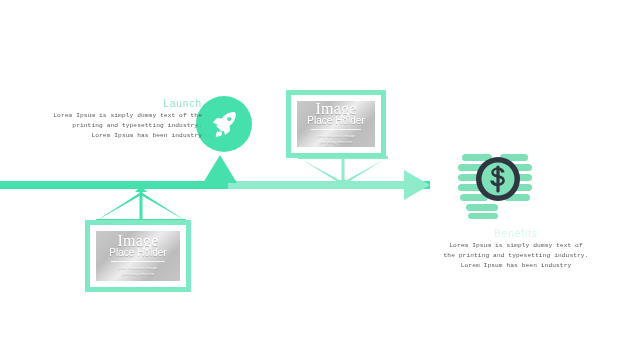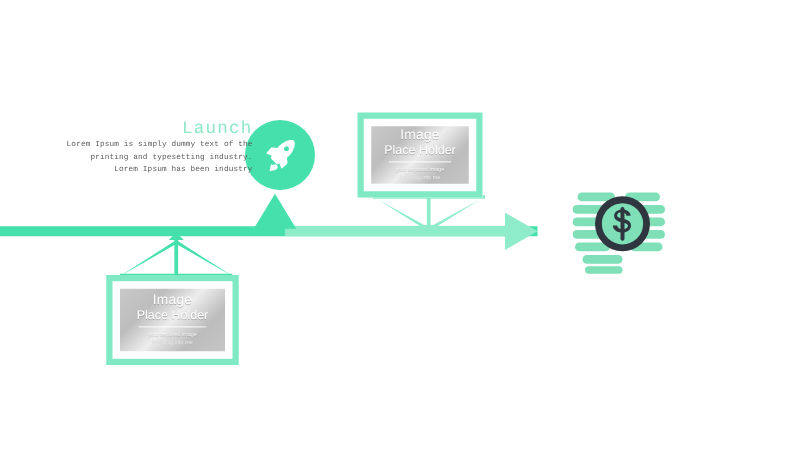--- a/index.html
+++ b/index.html
@@ -62,33 +62,33 @@
   .img-inner{
     width:100%;height:100%;
     box-sizing:border-box;
     background:linear-gradient(135deg,#c9c9c9 0%,#bdbdbd 28%,#ededed 50%,#bcbcbc 74%,#c6c6c6 100%);
     display:flex;flex-direction:column;
     align-items:center;justify-content:center;
     font-family:"Liberation Sans", sans-serif;
     color:#ffffff;
     text-align:center;
   }
-  .img-title{font-size:11px;line-height:11px;letter-spacing:.2px;
-    text-shadow:0 1px 0 rgba(120,120,120,.45);}
+  .img-title{font-size:16px;line-height:11px;letter-spacing:.2px;
+    text-shadow:0 1px 0 rgba(120,120,120,.45);font-family:Liberation Serif, serif;}
   .img-sub{font-size:10px;line-height:11px;margin-top:1px;
     text-shadow:0 1px 0 rgba(120,120,120,.45);}
   .img-rule{width:64%;height:1px;background:rgba(255,255,255,.75);margin:3px 0 3px;}
   .img-cap{font-size:4.4px;line-height:5.6px;color:#f2f2f2;
     text-shadow:0 .5px 0 rgba(120,120,120,.4);}
 
   
   .txt-block{position:absolute;font-family:"Liberation Mono", monospace;}
   .txt-title{
-    font-family:Liberation Mono, monospace;
-    font-size:14px;line-height:15px;letter-spacing:1px;
+    font-family:Liberation Sans, sans-serif;
+    font-size:10px;line-height:15px;letter-spacing:1px;
   }
   .txt-body{font-size:6.2px;line-height:10px;color:#5b5b5b;letter-spacing:.1px;}
   .txt-body div{white-space:nowrap;}
 
   #launch-block{left:30px;top:96px;width:172px;text-align:right;}
   #launch-block .txt-title{color:#8fe8c6;}
   #benefits-block{left:430px;top:226px;width:172px;text-align:center;}
   #benefits-block .txt-title{color:#d7f7ec;}
 </style>
 </head>
@@ -177,14 +177,22 @@
 
   <div class="txt-block" id="launch-block">
     <div class="txt-title">Launch</div>
     <div class="txt-body">
       <div>Lorem Ipsum is simply dummy text of the</div>
       <div>printing and typesetting industry.</div>
       <div>Lorem Ipsum has been industry</div>
     </div>
   </div>
 
+  <div class="txt-block" id="benefits-block">
+    <div class="txt-title">Benefits</div>
+    <div class="txt-body">
+      <div>Lorem Ipsum is simply dummy text of</div>
+      <div>the printing and typesetting industry.</div>
+      <div>Lorem Ipsum has been industry</div>
+    </div>
+  </div>
 
 </div>
 
 </body></html>

